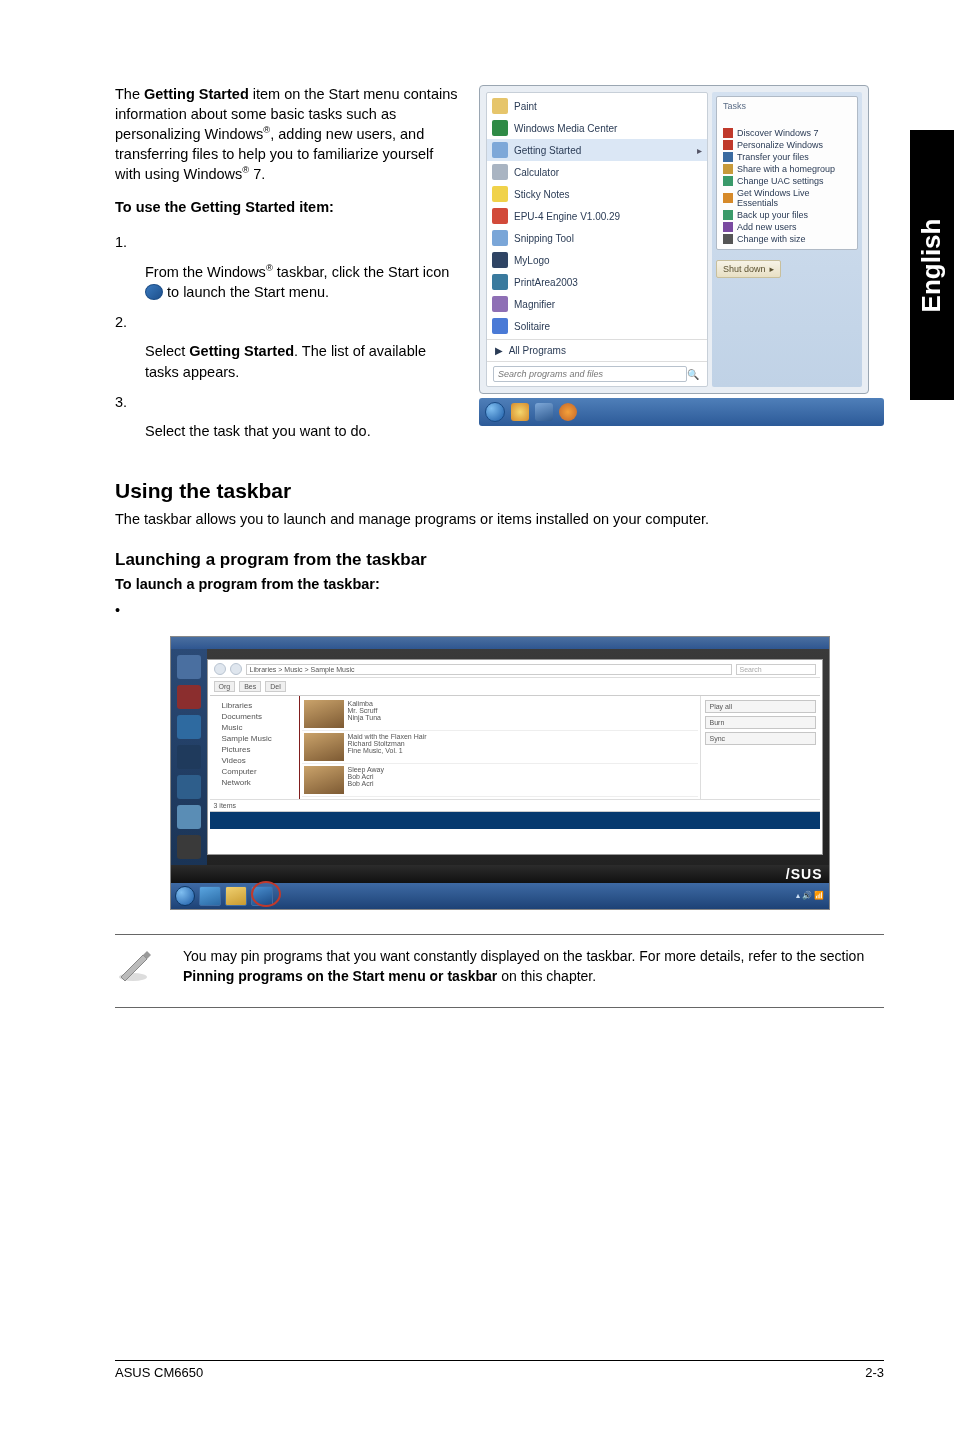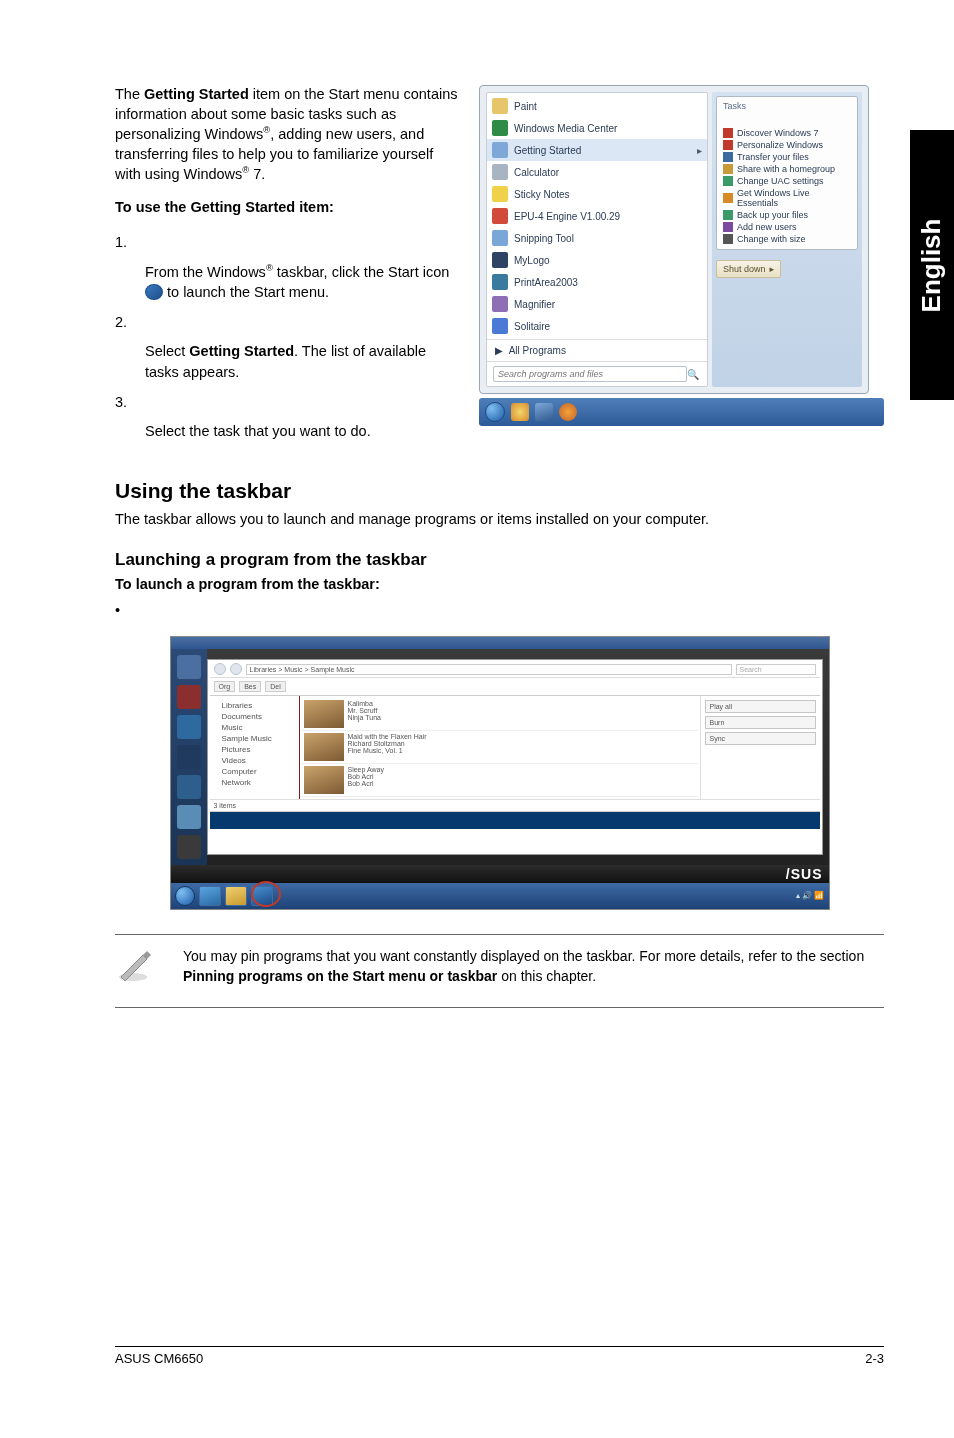--- a/index.html
+++ b/index.html
@@ -200,21 +200,21 @@
   }
   
   .note-sep { border-top:1px solid #666; margin-top:24px; }
   .note-sep2 { border-top:1px solid #666; margin-top:8px; }
   .note-row { display:flex; gap:26px; padding: 10px 0; align-items:center;}
   .note-icon { width:42px; flex-shrink:0; }
   .note-text { font-size:14px; line-height:1.4; }
   
   .footer {
     position:absolute;
-    bottom: 72px;
+    bottom: 58px;
     left:115px; right:70px;
     border-top:1px solid #000;
     padding-top:4px;
     font-size:13px;
     display:flex; justify-content:space-between;
   }
 </style>
 </head>
 <body>
 

